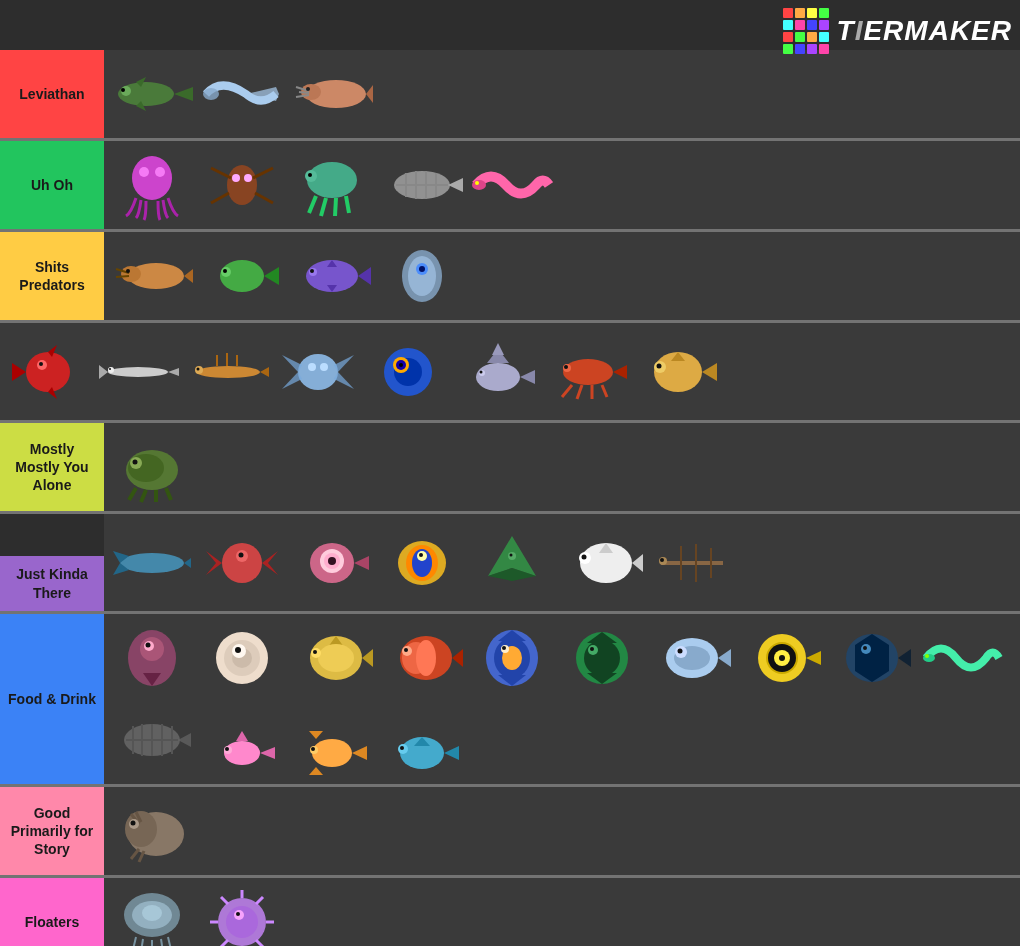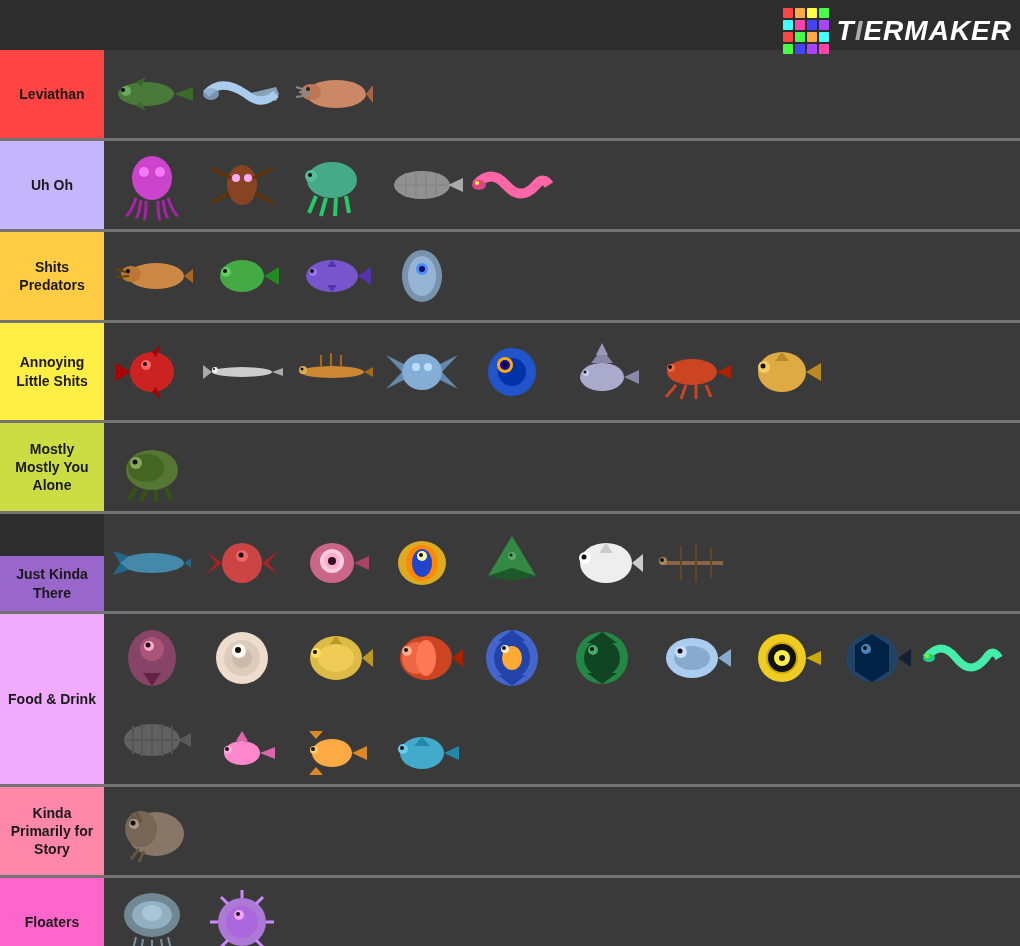--- a/index.html
+++ b/index.html
@@ -67,26 +67,26 @@
       font-size: 28px;
       font-weight: 900;
       color: white;
       font-style: italic;
       letter-spacing: 1px;
       text-transform: uppercase;
     }
 
     
     .row-leviathan { background: #ff4444; }
-    .row-uhoh { background: #c4b5fd; }
+    .row-uhoh { background: #22c55e; }
     .row-common { background: #ffcc44; }
     .row-annoying { background: #ffee44; }
     .row-mostly { background: #ccdd44; }
     .row-justkinda { background: #9966cc; margin-top: 42px; }
-    .row-food { background: #f0abfc; }
+    .row-food { background: #3b82f6; }
     .row-good { background: #ff88aa; }
     .row-floaters { background: #ff66cc; }
 
     
     .creature-img {
       width: 82px;
       height: 74px;
     }
 
     .top-header-bar {
@@ -265,21 +265,20 @@
           <ellipse cx="41" cy="37" rx="20" ry="26" fill="#88aacc" opacity="0.8"></ellipse>
           <ellipse cx="41" cy="37" rx="14" ry="20" fill="#aaccee" opacity="0.6"></ellipse>
           <circle cx="41" cy="30" r="6" fill="#4488ff" opacity="0.9"></circle>
           <circle cx="41" cy="30" r="3" fill="#001166"></circle>
         </svg>
       </div>
     </div>
   </div>
 
   <div class="tier-row" style="min-height:100px">
-    <div class="tier-label row-annoying">Annoying Little Shits</div>
     <div class="tier-content">
 
       <div class="creature-slot">
         <svg class="creature-img" viewBox="0 0 82 74" xmlns="http://www.w3.org/2000/svg">
           <ellipse cx="41" cy="37" rx="22" ry="20" fill="#cc2222"></ellipse>
           <polygon points="19,37 5,28 5,46" fill="#aa0000"></polygon>
           <polygon points="41,17 50,10 45,22" fill="#aa0000"></polygon>
           <polygon points="41,57 50,64 45,52" fill="#aa0000"></polygon>
           <circle cx="35" cy="30" r="5" fill="#ff6666"></circle>
           <circle cx="34" cy="29" r="2" fill="#111"></circle>
@@ -596,21 +595,21 @@
           <polygon points="63,50 78,43 78,57" fill="#2288aa"></polygon>
           <polygon points="41,34 49,43 33,43" fill="#2288aa"></polygon>
           <circle cx="22" cy="46" r="5" fill="#66ccee"></circle>
           <circle cx="21" cy="45" r="2" fill="#111"></circle>
         </svg>
       </div>
     </div>
   </div>
 
   <div class="tier-row">
-    <div class="tier-label row-good">Kinda Primarily for Story</div>
+    <div class="tier-label row-good">Good Primarily for Story</div>
     <div class="tier-content">
 
       <div class="creature-slot">
         <svg class="creature-img" viewBox="0 0 82 74" xmlns="http://www.w3.org/2000/svg">
           <ellipse cx="45" cy="40" rx="28" ry="22" fill="#887766"></ellipse>
           <ellipse cx="30" cy="35" rx="16" ry="18" fill="#776655"></ellipse>
           <line x1="20" y1="20" x2="28" y2="30" stroke="#665544" stroke-width="3"></line>
           <line x1="25" y1="18" x2="30" y2="28" stroke="#665544" stroke-width="3"></line>
           <line x1="28" y1="55" x2="20" y2="65" stroke="#665544" stroke-width="3"></line>
           <line x1="33" y1="57" x2="28" y2="68" stroke="#665544" stroke-width="3"></line>

